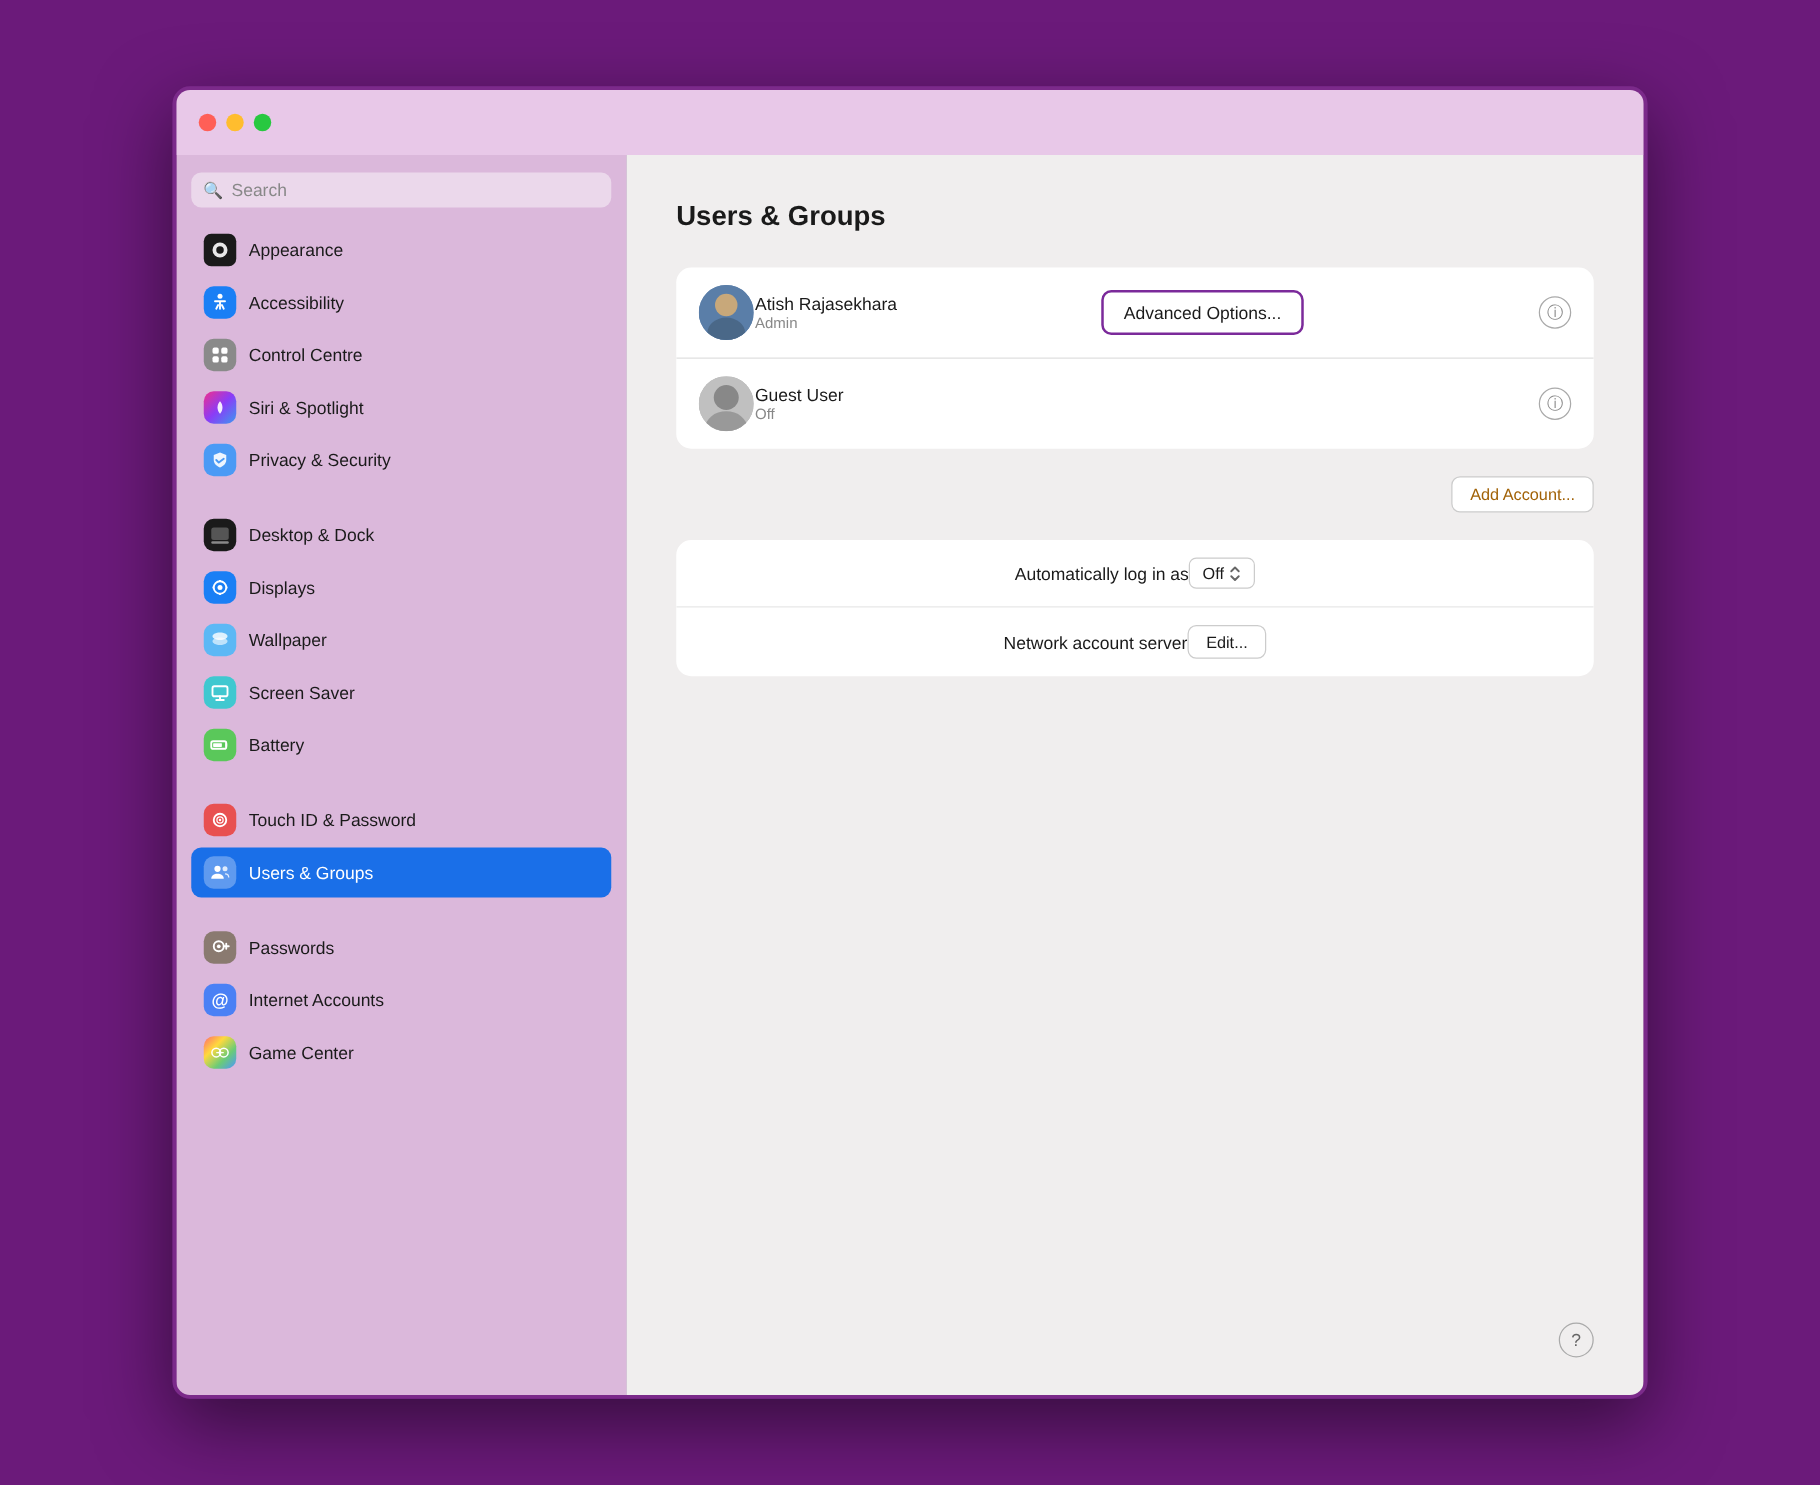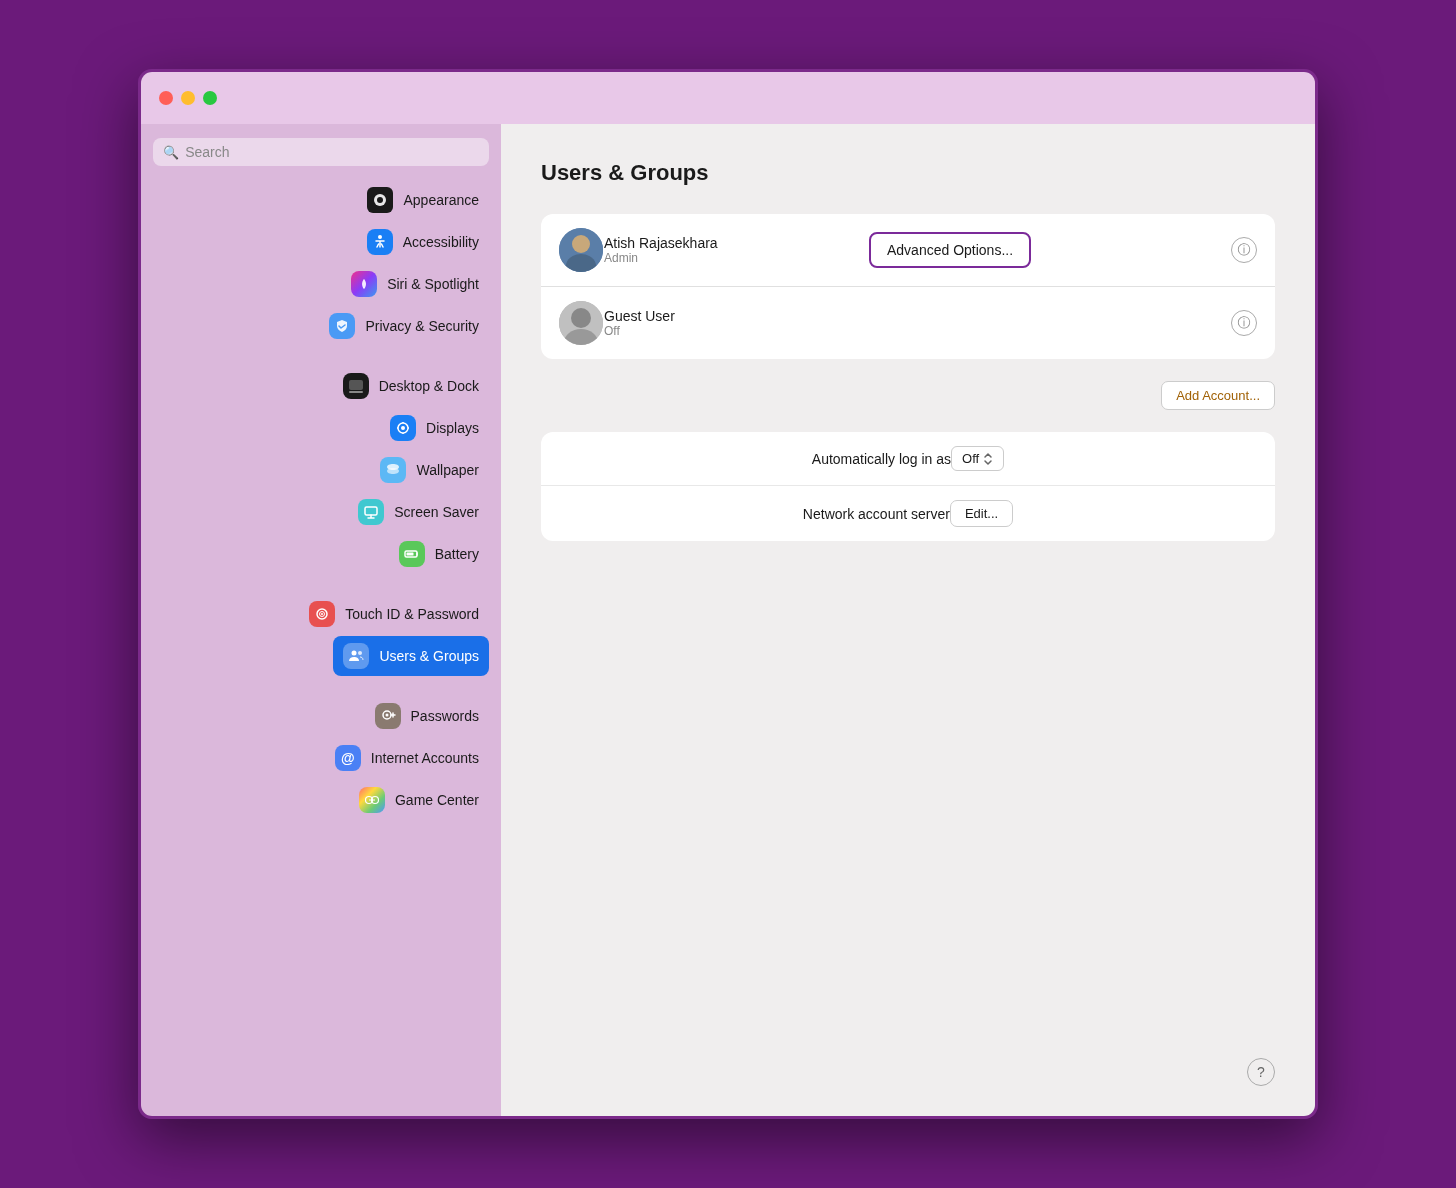--- a/index.html
+++ b/index.html
@@ -76,21 +76,20 @@
       outline: none;
       font-size: 14px;
       color: #0f172a;
       width: 100%;
     }
     .search-input::placeholder { color: #888; }
     .sidebar-items {
       display: flex;
       flex-direction: column;
       gap: 2px;
-      align-items: flex-end;
     }
     .sidebar-item {
       display: flex;
       align-items: center;
       gap: 10px;
       padding: 7px 10px;
       border-radius: 8px;
       cursor: pointer;
       font-size: 14px;
       color: #1a1a1a;
@@ -193,21 +192,21 @@
       font-size: 13px;
       cursor: pointer;
       display: flex;
       align-items: center;
       justify-content: center;
       margin-left: auto;
     }
     
     .advanced-options-btn {
       position: absolute;
-      left: 328px;
+      left: 340px;
       top: 50%;
       transform: translateY(-50%);
       background: white;
       border: 2.5px solid #7b2a9a;
       border-radius: 8px;
       padding: 8px 16px;
       font-size: 14px;
       font-weight: 500;
       color: #1a1a1a;
       cursor: pointer;
@@ -326,20 +325,31 @@
         <div class="sidebar-item">
           <div class="item-icon" style="background:#1a7ff5; border-radius:8px;">
             <svg width="16" height="16" viewBox="0 0 16 16" fill="white">
                 <circle cx="8" cy="3" r="2"></circle>
                 <path d="M4 7h8M8 8v5M5 13l1.5-3M11 13l-1.5-3" stroke="white" stroke-width="1.5" fill="none" stroke-linecap="round"></path>
               </svg>
           </div>
           <span>Accessibility</span>
         </div>
 
+        <div class="sidebar-item">
+          <div class="item-icon" style="background:#8a8a8a; border-radius:8px;">
+            <svg width="16" height="16" viewBox="0 0 16 16" fill="white">
+                <rect x="2" y="2" width="5" height="5" rx="1.5"></rect>
+                <rect x="9" y="2" width="5" height="5" rx="1.5"></rect>
+                <rect x="2" y="9" width="5" height="5" rx="1.5"></rect>
+                <rect x="9" y="9" width="5" height="5" rx="1.5"></rect>
+              </svg>
+          </div>
+          <span>Control Centre</span>
+        </div>
 
         <div class="sidebar-item">
           <div class="item-icon" style="background:linear-gradient(135deg,#f0308c,#8b3cf7,#3b9af0); border-radius:8px;">
             <svg width="16" height="16" viewBox="0 0 16 16" fill="white">
                 <path d="M8 3C8 3 6 5 6 8s2 5 2 5 2-2 2-5-2-5-2-5z" fill="white" opacity="0.9"></path>
               </svg>
           </div>
           <span>Siri &amp; Spotlight</span>
         </div>
 

